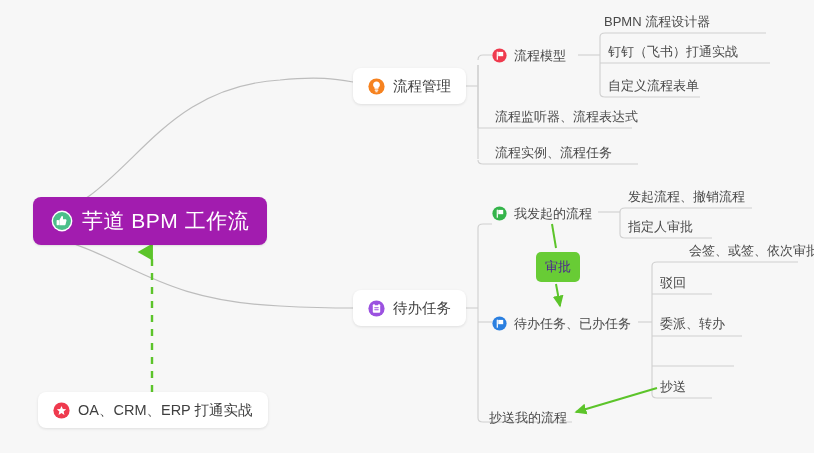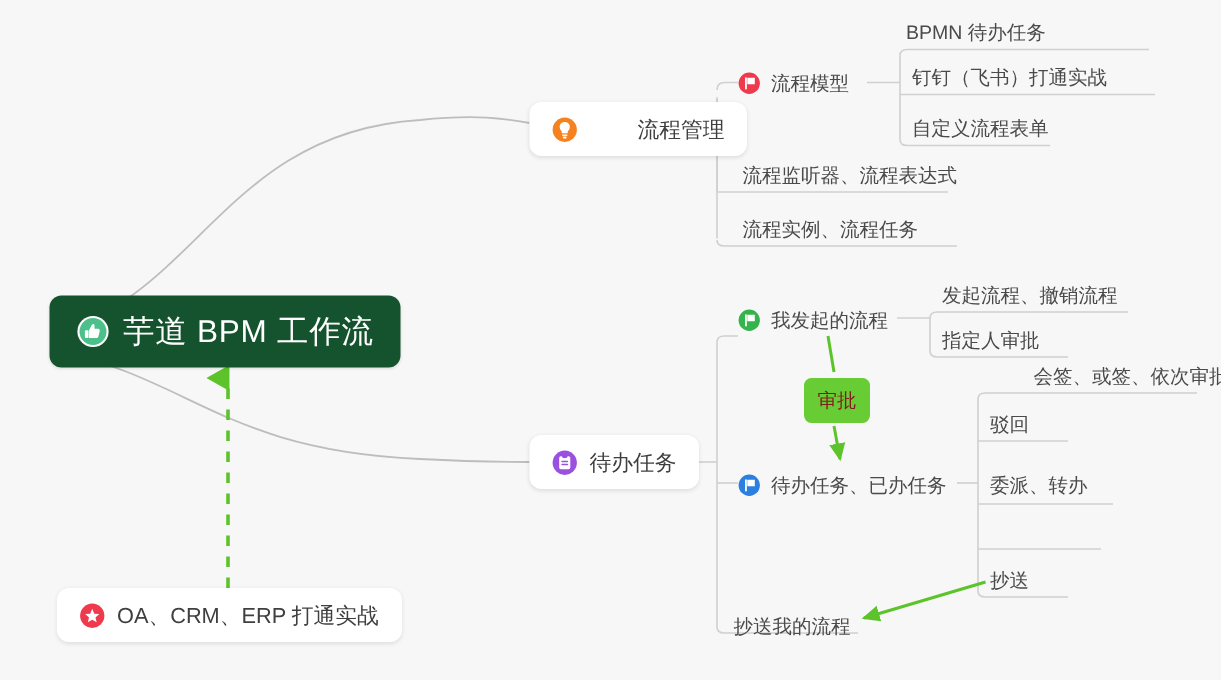--- a/index.html
+++ b/index.html
@@ -31,21 +31,21 @@
   
   .node {
     position: absolute;
     box-sizing: border-box;
     display: flex;
     align-items: center;
     white-space: nowrap;
   }
 
   .root-node {
-    background: #14532d;
+    background: #a21caf;
     border-radius: 8px;
     padding: 0 18px;
     height: 48px;
     box-shadow: 0 1px 2px rgba(0,0,0,0.10);
   }
   .root-label {
     color: #ffffff;
     font-size: 21px;
     letter-spacing: 0.5px;
     margin-left: 9px;
@@ -80,21 +80,21 @@
   .flag-node .flag-label { margin-left: 7px; line-height: 1; }
 
   .tag-node {
     background: #68cc35;
     border-radius: 5px;
     height: 30px;
     padding: 0 9px;
     justify-content: center;
   }
   .tag-node .tag-label {
-    color: #7f1d1d;
+    color: #4c1d95;
     font-size: 13px;
   }
 
   
   .icon {
     display: inline-flex;
     align-items: center;
     justify-content: center;
     flex: 0 0 auto;
   }
@@ -178,21 +178,21 @@
     <span class="icon">
       <svg width="17" height="17" viewBox="0 0 17 17">
         <circle cx="8.5" cy="8.5" r="8.1" fill="#ef3a4e"></circle>
         <path d="M8.5 3.9 L9.85 7.1 L13.2 7.36 L10.65 9.6 L11.45 12.9
                  L8.5 11.1 L5.55 12.9 L6.35 9.6 L3.8 7.36 L7.15 7.1 Z" fill="#ffffff"></path>
       </svg>
     </span>
     <span class="card-label">OA、CRM、ERP 打通实战</span>
   </div>
 
-  <div class="node card-node" style="left:353px; top:68px;gap:32px;">
+  <div class="node card-node" style="left:353px; top:68px;">
     <span class="icon">
       <svg width="17" height="17" viewBox="0 0 17 17">
         <circle cx="8.5" cy="8.5" r="8.1" fill="#f6821f"></circle>
         <path d="M8.5 3.4 C6.4 3.4 5.1 4.9 5.1 6.7 C5.1 8.0 5.9 8.8 6.5 9.6
                  L6.5 10.8 L10.5 10.8 L10.5 9.6 C11.1 8.8 11.9 8.0 11.9 6.7
                  C11.9 4.9 10.6 3.4 8.5 3.4 Z" fill="#ffffff"></path>
         <rect x="6.7" y="11.6" width="3.6" height="1.15" rx="0.55" fill="#ffffff"></rect>
         <rect x="7.3" y="13.2" width="2.4" height="1.05" rx="0.5" fill="#ffffff"></rect>
       </svg>
     </span>
@@ -204,21 +204,21 @@
       <svg width="15" height="15" viewBox="0 0 15 15">
         <circle cx="7.5" cy="7.5" r="7.1" fill="#ef3a4e"></circle>
         <rect x="4.7" y="3.5" width="1.2" height="8.2" rx="0.55" fill="#ffffff"></rect>
         <path d="M6.2 3.9 L11.2 3.9 L11.2 8.2 L6.2 8.2 Z" fill="#ffffff"></path>
       </svg>
     </span>
     <span class="flag-label">流程模型</span>
   </div>
 
   <div class="node plain-node" style="left:601px; top:12px;">
-    <span class="plain-label">BPMN 待办任务</span>
+    <span class="plain-label">BPMN 流程设计器</span>
   </div>
   <div class="node plain-node" style="left:605px; top:42px;">
     <span class="plain-label">钉钉（飞书）打通实战</span>
   </div>
   <div class="node plain-node" style="left:605px; top:76px;">
     <span class="plain-label">自定义流程表单</span>
   </div>
 
   <div class="node plain-node" style="left:492px; top:107px;">
     <span class="plain-label">流程监听器、流程表达式</span>

